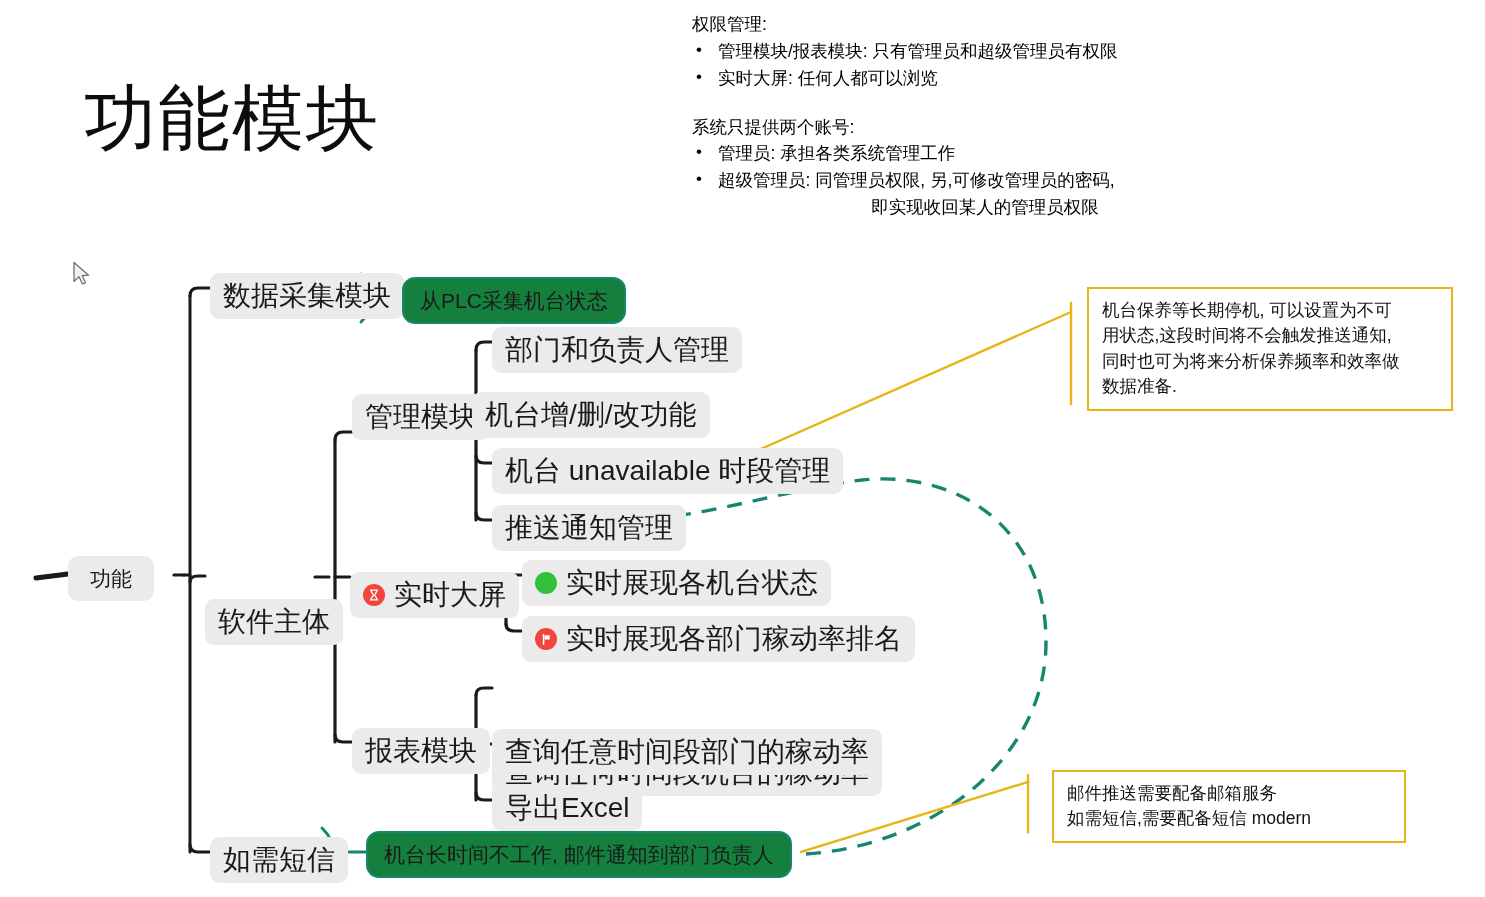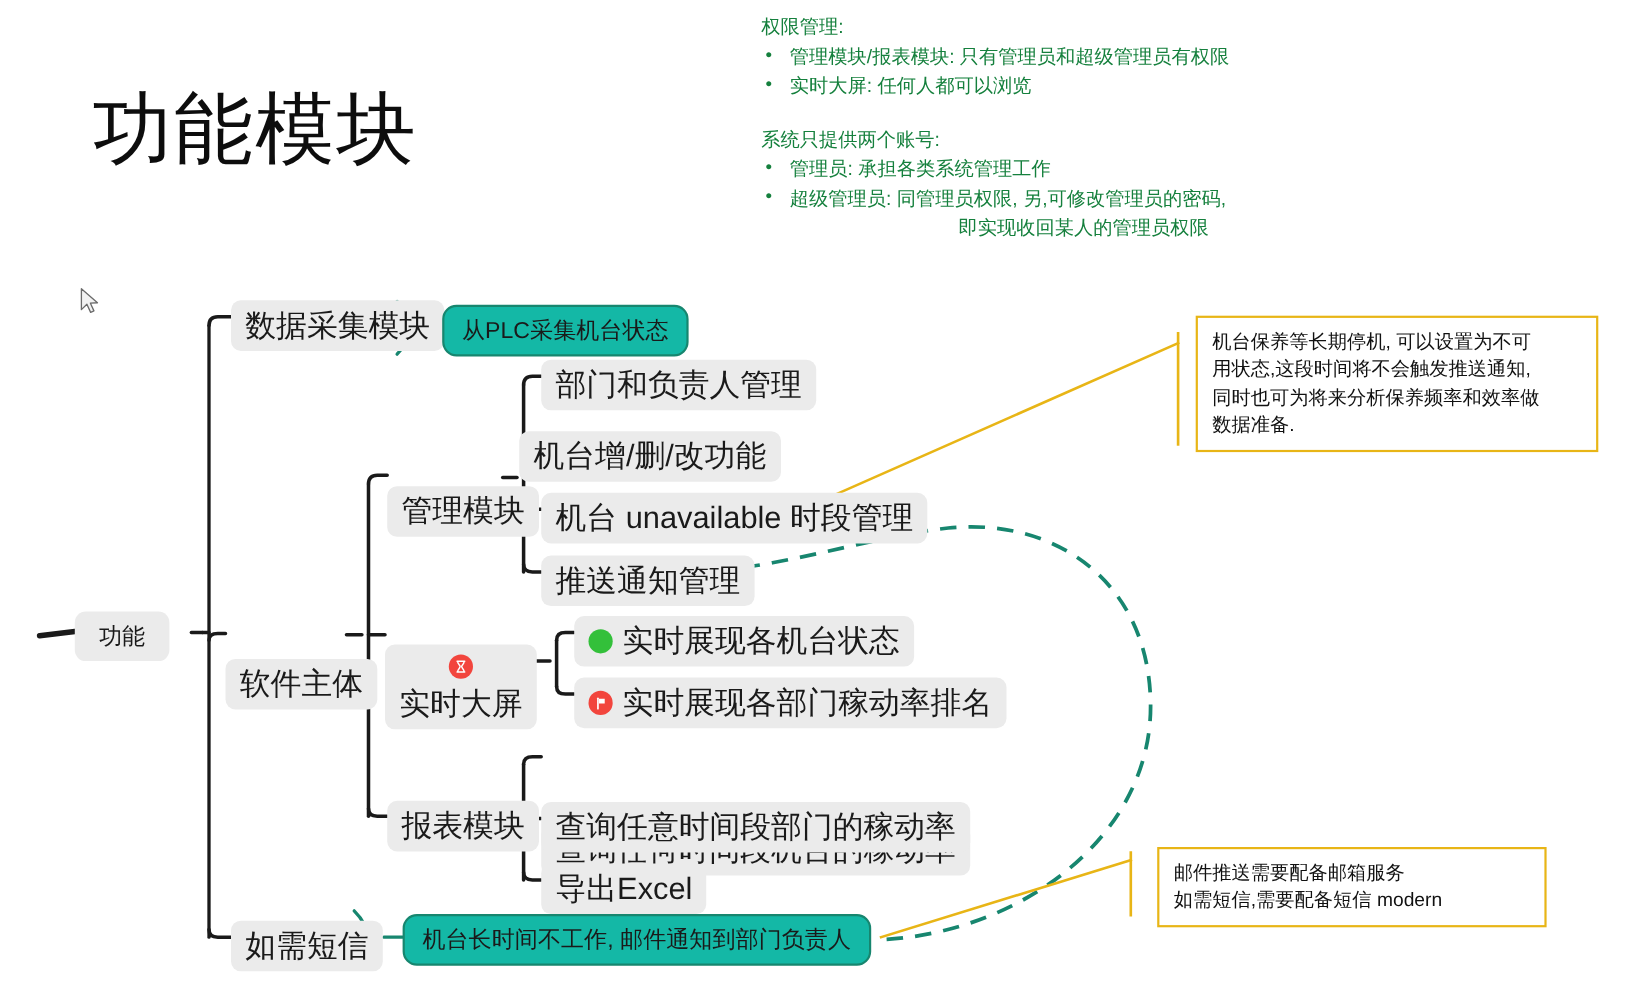--- a/index.html
+++ b/index.html
@@ -21,21 +21,21 @@
     letter-spacing:2px;
     white-space:nowrap;
     line-height:1;
   }
 
   .notes{
     position:absolute;
     left:692px;top:12px;
     width:560px;
     font-size:17.5px;
-    color:#15803d;
+    color:#000000;
     line-height:1.42;
   }
   .notes .nhead{margin:0 0 2px 0;}
   .notes ul{list-style:none;margin:0;padding:0;}
   .notes li{
     position:relative;
     padding-left:26px;
     margin:0 0 2px 0;
   }
   .notes li:before{
@@ -65,21 +65,21 @@
     font-size:21px;
     padding:12px 22px;
     border-radius:10px;
   }
 
   
   .tealbox{
     position:absolute;
     border:2.5px solid #17866f;
     border-radius:13px;
-    background:#14b8a6;
+    background:#15803d;
     color:#1a1a1a;
     font-size:21px;
     line-height:1;
     padding:11px 16px;
     white-space:nowrap;
     box-sizing:border-box;
   }
 
   
   .callout{
@@ -187,27 +187,27 @@
   </div>
 
   <div class="node root" style="left:68px;top:556px;">功能</div>
 
   <div class="node" style="left:210px;top:273px;">数据采集模块</div>
   <div class="node" style="left:205px;top:561px;margin-top:38px;">软件主体</div>
   <div class="node" style="left:210px;top:837px;">如需短信</div>
 
   <div class="tealbox" style="left:402px;top:277px;">从PLC采集机台状态</div>
 
-  <div class="node" style="left:352px;top:442px;">管理模块</div>
+  <div class="node" style="left:352px;top:394px;">管理模块</div>
   <div class="node" style="left:492px;top:327px;">部门和负责人管理</div>
   <div class="node" style="left:472px;top:392px;">机台增/删/改功能</div>
   <div class="node" style="left:492px;top:448px;">机台 unavailable 时段管理</div>
   <div class="node" style="left:492px;top:505px;">推送通知管理</div>
 
-  <div class="node" style="left:350px;top:586px;flex-direction:column;">
+  <div class="node" style="left:350px;top:572px;">
     <span class="ibadge badge-red">
       <svg width="14" height="14" viewBox="0 0 16 16" aria-hidden="true">
         <path d="M4 2.4h8M4 13.6h8M4.6 2.4c0 3 2.6 4 2.6 5.6S4.6 10.6 4.6 13.6M11.4 2.4c0 3-2.6 4-2.6 5.6s2.6 2.6 2.6 5.6" fill="none" stroke="#ffffff" stroke-width="1.5" stroke-linecap="round"></path>
       </svg>
     </span>
     <span>实时大屏</span>
   </div>
 
   <div class="node" style="left:522px;top:560px;">
     <span class="ibadge dot-green"></span>

